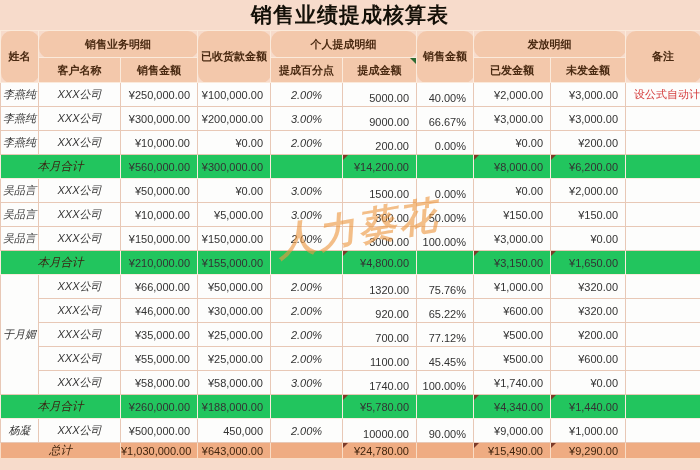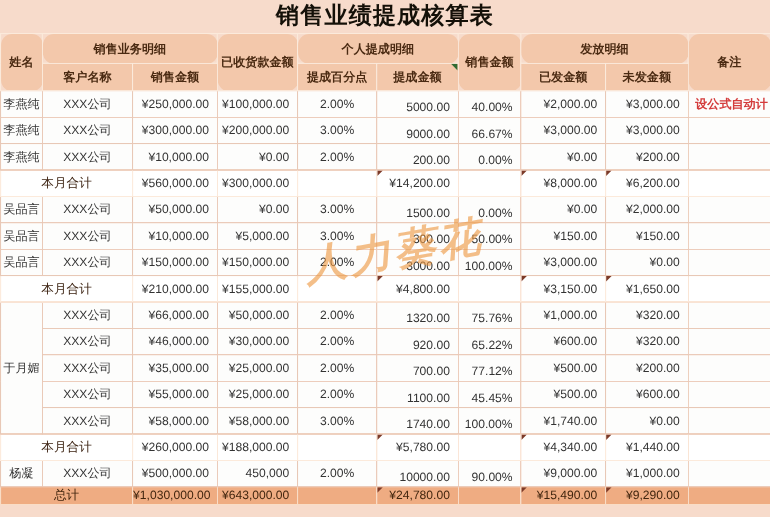--- a/index.html
+++ b/index.html
@@ -2,39 +2,39 @@
 <html><head>
 <meta charset="utf-8">
 <style>
   * { margin:0; padding:0; box-sizing:border-box; }
   html,body { width:700px; height:470px; overflow:hidden; }
   body {
     background:#f7dbcb;
     font-family:"Liberation Sans","DejaVu Sans",sans-serif;
     position:relative;
   }
-  .title-bar { height:30px; display:flex; align-items:flex-start; justify-content:center; }
+  .title-bar { height:30px; display:flex; align-items:center; justify-content:center; }
   .title-bar h1 { font-size:21px; font-weight:bold; color:#141008; letter-spacing:1px; }
 
   table { width:700px; border-collapse:collapse; table-layout:fixed; }
   th, td { border:1px solid #e8c8b6; position:relative; overflow:hidden; }
   th {
     background:#f3c8ab; border:1px solid #fbeadb; color:#4a2a12;
     font-size:11px; font-weight:bold; text-align:center;
   }
   thead tr:nth-child(1) th { height:27px;border-radius:10px; }
   thead tr:nth-child(2) th { height:25px; }
   td { background:#fdfdfc; color:#333; font-size:11px; height:24px; }
-  tbody tr.subtotal td { background:#ffffff; border-color:#fcebdd; }
+  tbody tr.subtotal td { background:#22c55e; border-color:#fcebdd; }
   tbody tr.grand td { background:#efac82; border-color:#f9ddc6; height:14px; color:#41250e; }
-  .c { text-align:center; }
+  .c { text-align:center;font-style:italic; }
   .r { text-align:right; padding-right:7px; }
   .lo { vertical-align:bottom; }
   .lo span { display:inline-block; padding-bottom:2px; }
-  .rmk { text-align:center; padding-left:4px; color:#d43c3c; font-weight:bold; white-space:nowrap; }
+  .rmk { text-align:right; padding-left:4px; color:#d43c3c; font-weight:normal; white-space:nowrap; }
   .lbl { font-size:11.5px; color:#3c2312; }
 
   i.gtri { position:absolute; top:0; left:0; width:0; height:0;
     border-top:6px solid #3f8a3f; border-right:6px solid transparent; }
   i.gtri.tr { left:auto; right:0; border-right:none;
     border-left:6px solid transparent; border-top-color:#2f6b33; }
   i.rtri { position:absolute; top:0; left:0; width:0; height:0;
     border-top:5px solid #7c3a28; border-right:5px solid transparent; }
 
   .watermark {

